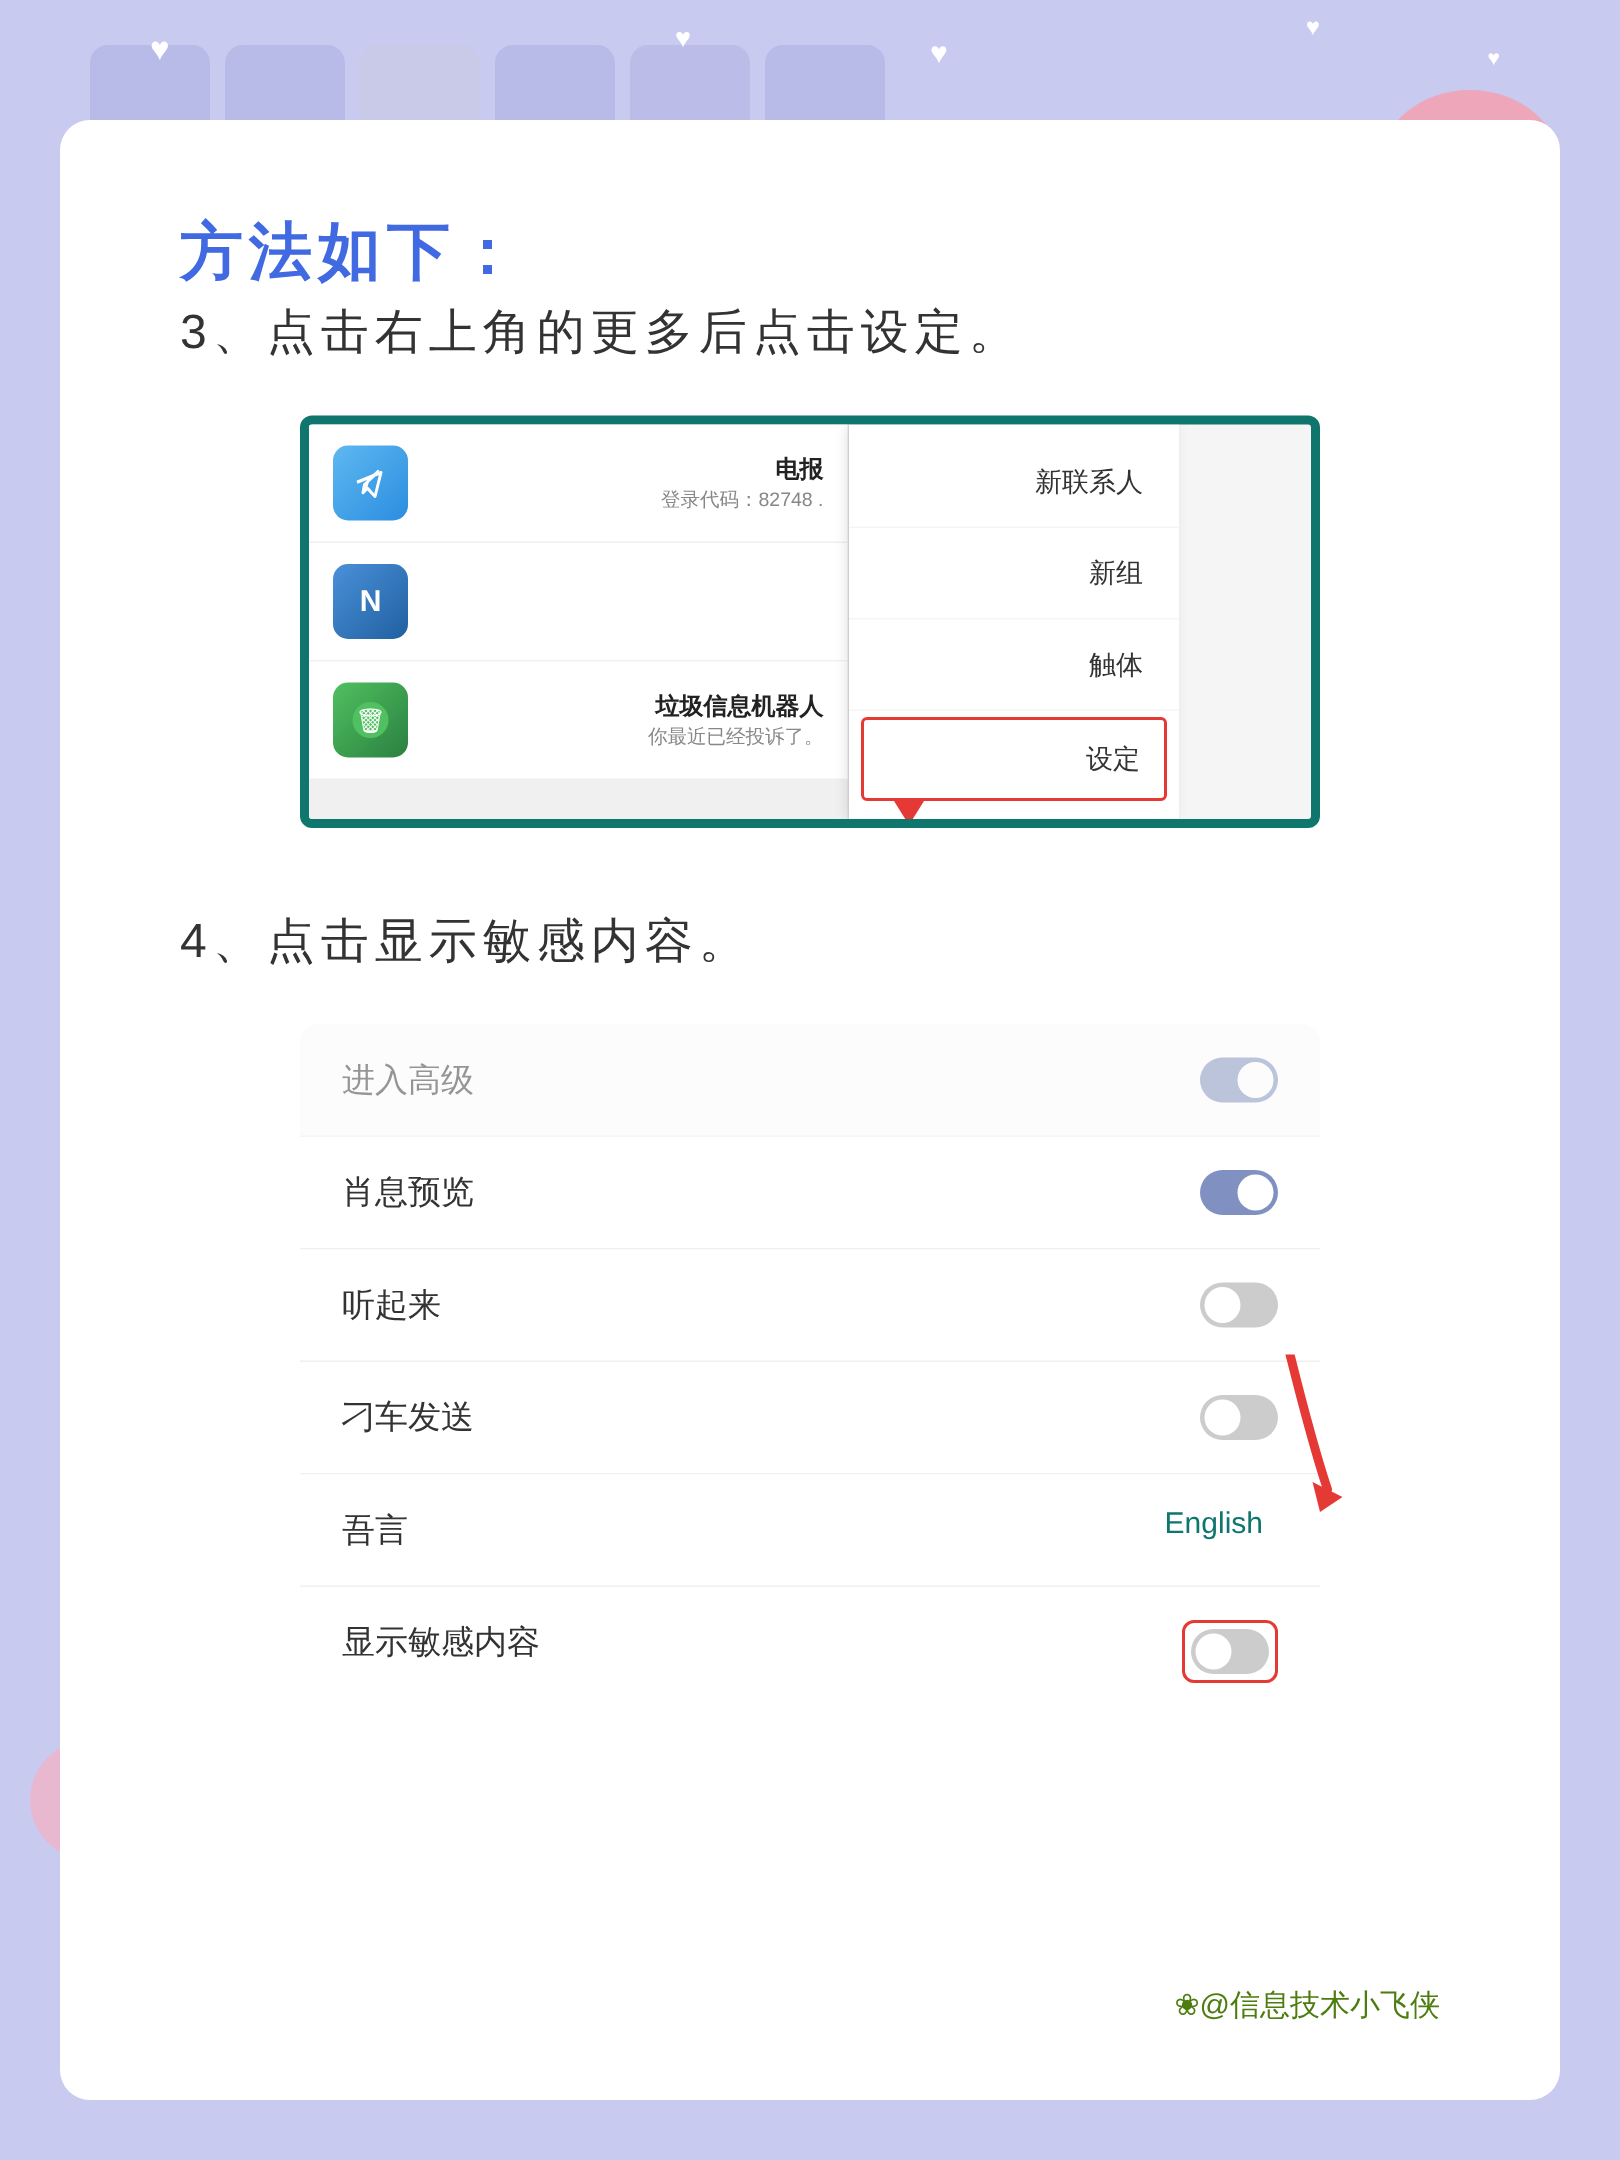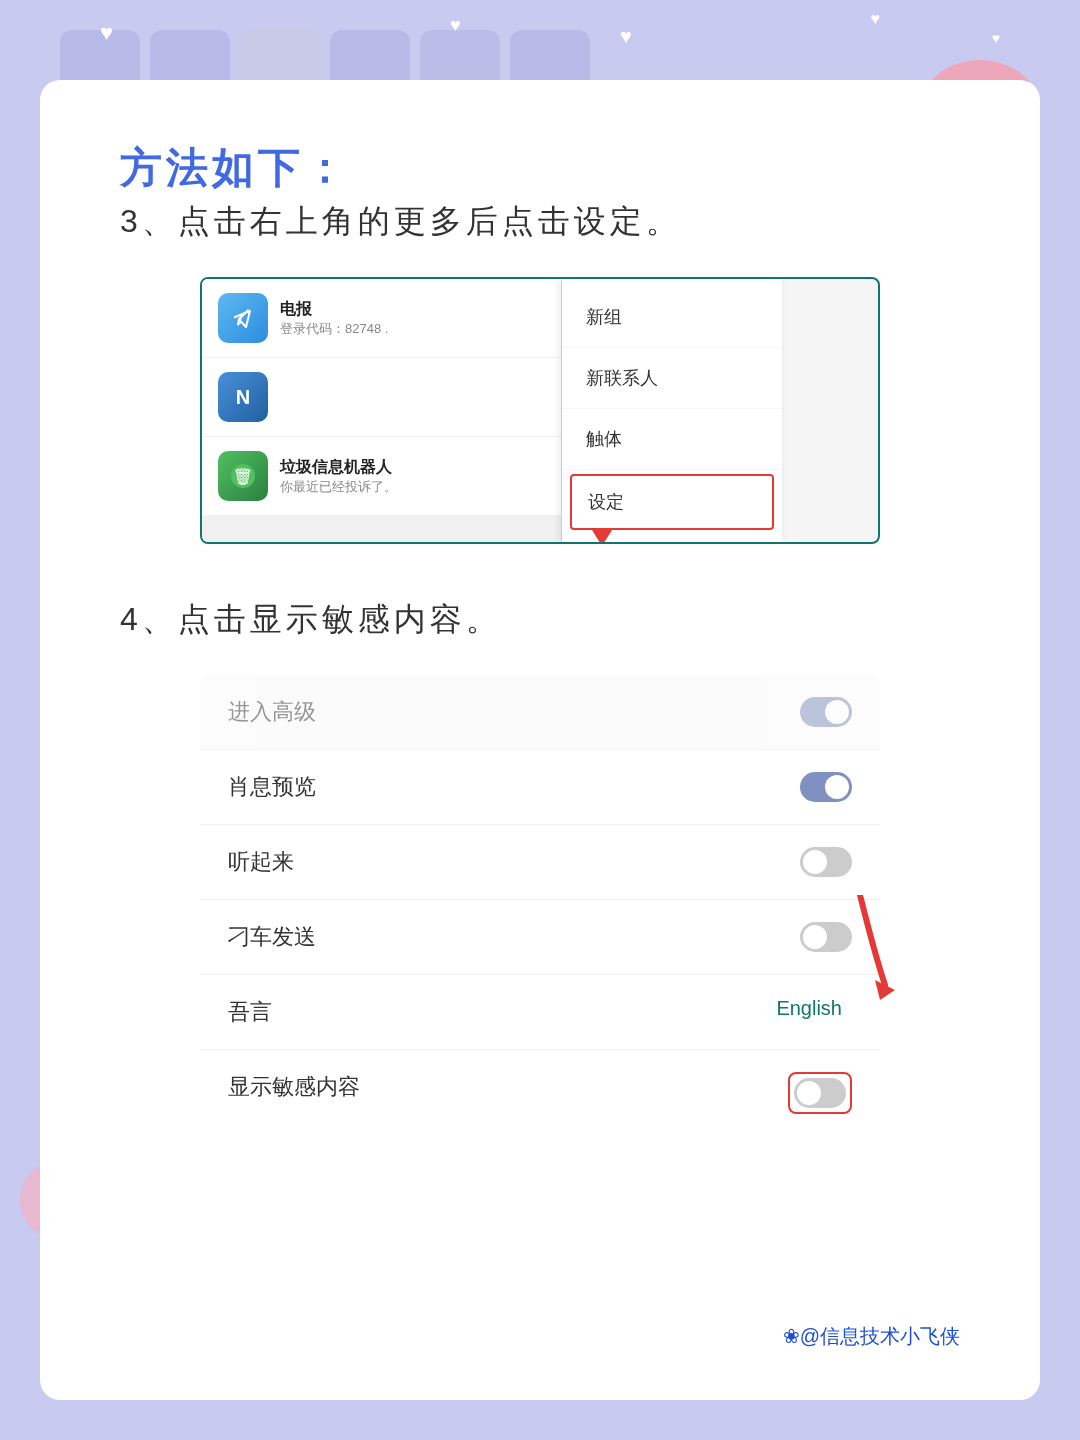--- a/index.html
+++ b/index.html
@@ -110,27 +110,28 @@
       color: #333;
       letter-spacing: 4px;
       margin-bottom: 30px;
       line-height: 1.6;
     }
 
     
     .screenshot-container {
       display: flex;
       margin: 20px 0 50px 0;
-      border: 2px solid #0f766e;
+      border: 6px solid #0f766e;
       border-radius: 8px;
       overflow: hidden;
       background: #f5f5f5;
       width: 680px;
       margin-left: auto;
       margin-right: auto;
+      text-align: right;
     }
 
     .chat-list {
       width: 360px;
       background: #f0f0f0;
       border-right: 1px solid #ddd;
     }
 
     .chat-item {
       display: flex;
@@ -257,21 +258,21 @@
       border-radius: 8px;
       padding: 4px;
     }
 
     
     .watermark {
       position: absolute;
       bottom: 50px;
       right: 80px;
       font-size: 20px;
-      color: #1d4ed8;
+      color: #4d7c0f;
     }
 
     .blue-dot {
       display: inline-block;
       width: 10px;
       height: 10px;
       background: #4499ff;
       border-radius: 50%;
       margin-right: 4px;
     }
@@ -337,22 +338,22 @@
               </svg>
           </div>
           <div class="chat-info">
             <div class="chat-name">垃圾信息机器人</div>
             <div class="chat-desc">你最近已经投诉了。</div>
           </div>
         </div>
       </div>
 
       <div class="menu-panel">
+        <div class="menu-item">新联系人</div>
         <div class="menu-item">新组</div>
-        <div class="menu-item">新联系人</div>
         <div class="menu-item">触体</div>
         <div class="menu-item highlighted">
           设定
           <div class="menu-arrow"></div>
         </div>
       </div>
     </div>
 
     <div class="step-text">4、点击显示敏感内容。</div>
 

